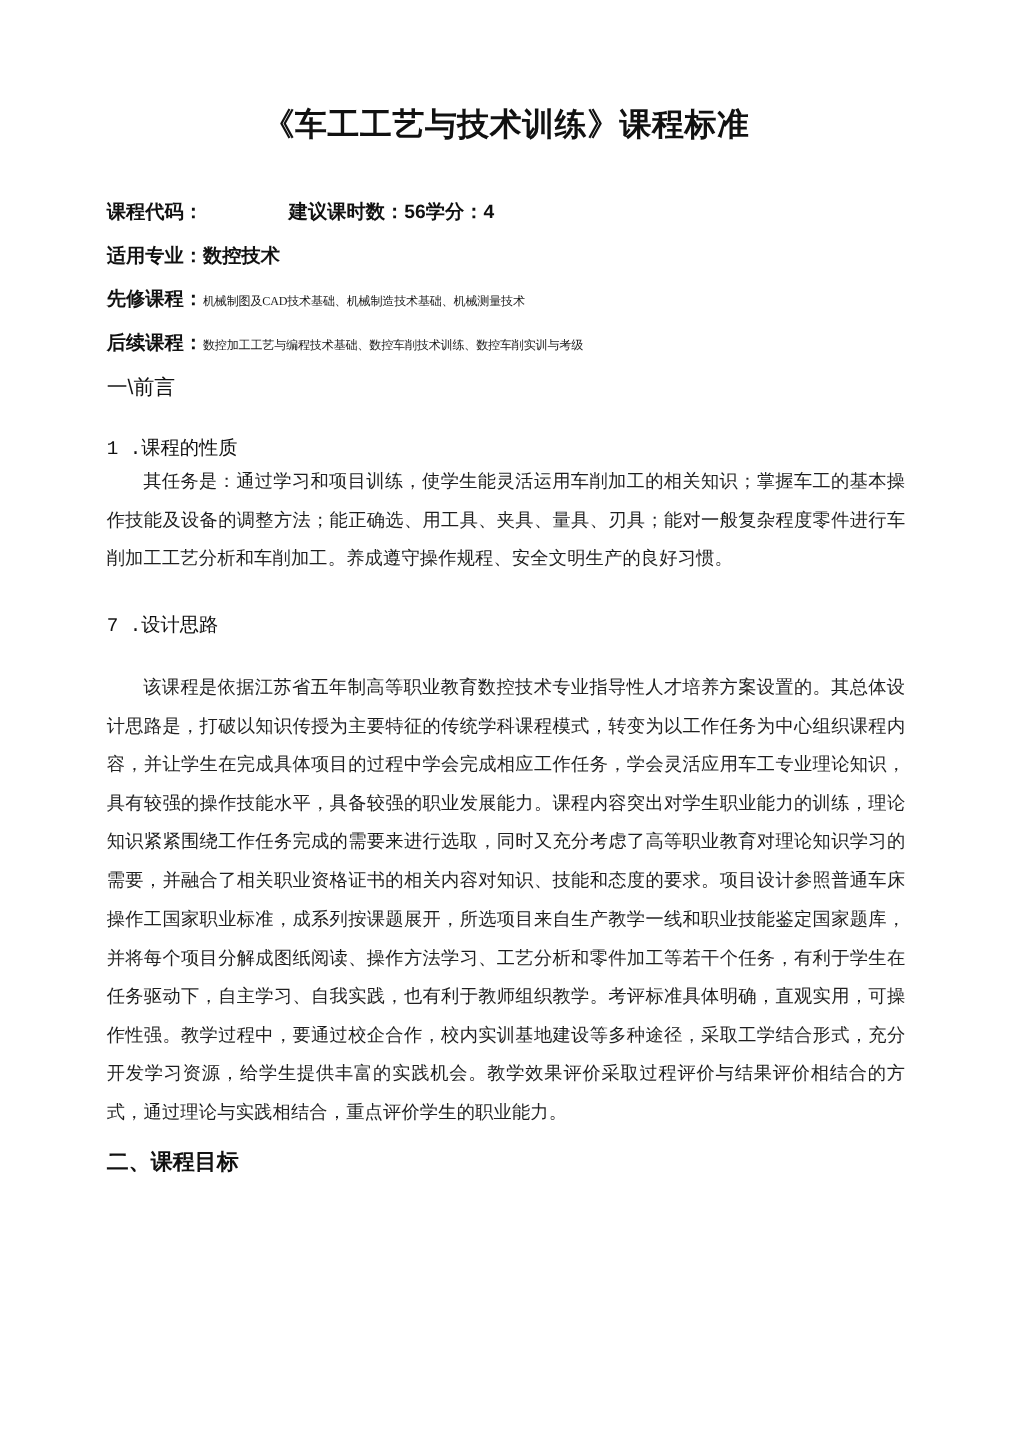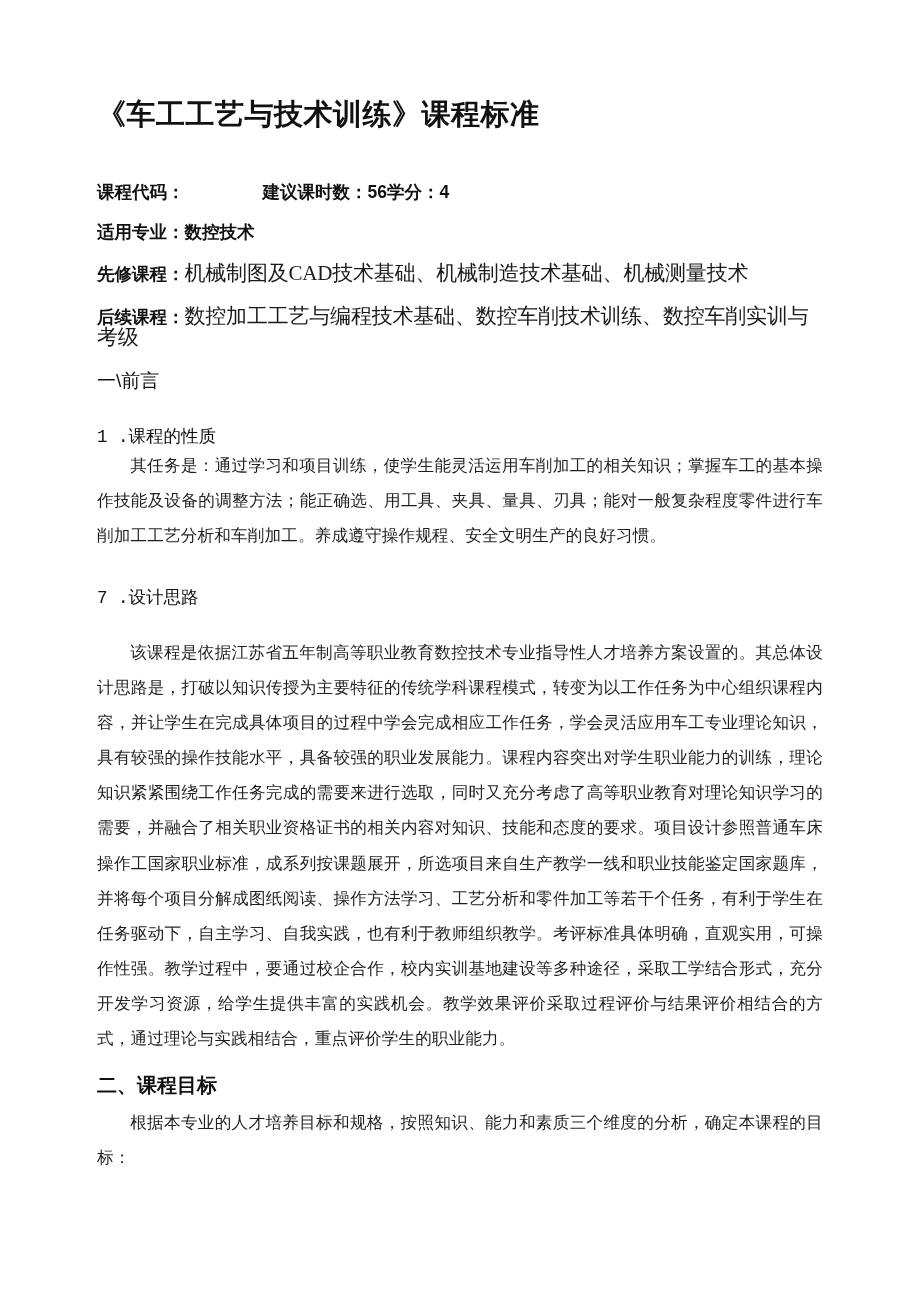--- a/index.html
+++ b/index.html
@@ -21,20 +21,21 @@
     width: 920px;
     height: 1301px;
     box-sizing: border-box;
     padding: 0 97px 0 97px;
   }
 
   
   .doc-title {
     margin: 0;
     padding-top: 96px;
+    text-align: center;
     font-family: "Liberation Sans", "DejaVu Sans", sans-serif;
     font-weight: 700;
     font-size: 29px;
     letter-spacing: 0.5px;
     color: #111;
     line-height: 1.25;
   }
 
   
   .meta-block {
@@ -52,21 +53,21 @@
   .meta-line .gap {
     display: inline-block;
     width: 78px;
   }
   .meta-line.mixed {
     white-space: normal;
   }
   .meta-line .body-run {
     font-family: "Liberation Serif", "DejaVu Serif", serif;
     font-weight: 400;
-    font-size: 21px;
+    font-size: 11px;
     color: #1a1a1a;
     letter-spacing: -0.2px;
   }
 
   
   .h1-section {
     font-family: "Liberation Sans", "DejaVu Sans", sans-serif;
     font-weight: 400;
     font-size: 19px;
     color: #111;
@@ -127,15 +128,14 @@
 
 
   <p class="para">其任务是：通过学习和项目训练，使学生能灵活运用车削加工的相关知识；掌握车工的基本操作技能及设备的调整方法；能正确选、用工具、夹具、量具、刃具；能对一般复杂程度零件进行车削加工工艺分析和车削加工。养成遵守操作规程、安全文明生产的良好习惯。</p>
 
   <h3 class="h2-section">7 .设计思路</h3>
 
   <p class="para para-first">该课程是依据江苏省五年制高等职业教育数控技术专业指导性人才培养方案设置的。其总体设计思路是，打破以知识传授为主要特征的传统学科课程模式，转变为以工作任务为中心组织课程内容，并让学生在完成具体项目的过程中学会完成相应工作任务，学会灵活应用车工专业理论知识，具有较强的操作技能水平，具备较强的职业发展能力。课程内容突出对学生职业能力的训练，理论知识紧紧围绕工作任务完成的需要来进行选取，同时又充分考虑了高等职业教育对理论知识学习的需要，并融合了相关职业资格证书的相关内容对知识、技能和态度的要求。项目设计参照普通车床操作工国家职业标准，成系列按课题展开，所选项目来自生产教学一线和职业技能鉴定国家题库，并将每个项目分解成图纸阅读、操作方法学习、工艺分析和零件加工等若干个任务，有利于学生在任务驱动下，自主学习、自我实践，也有利于教师组织教学。考评标准具体明确，直观实用，可操作性强。教学过程中，要通过校企合作，校内实训基地建设等多种途径，采取工学结合形式，充分开发学习资源，给学生提供丰富的实践机会。教学效果评价采取过程评价与结果评价相结合的方式，通过理论与实践相结合，重点评价学生的职业能力。</p>
 
   <h2 class="h1-section bold">二、课程目标</h2>
 
-  <p class="para" style="margin-top:8px">根据本专业的人才培养目标和规格，按照知识、能力和素质三个维度的分析，确定本课程的目标：</p>
 
 </div>
 
 </body></html>

